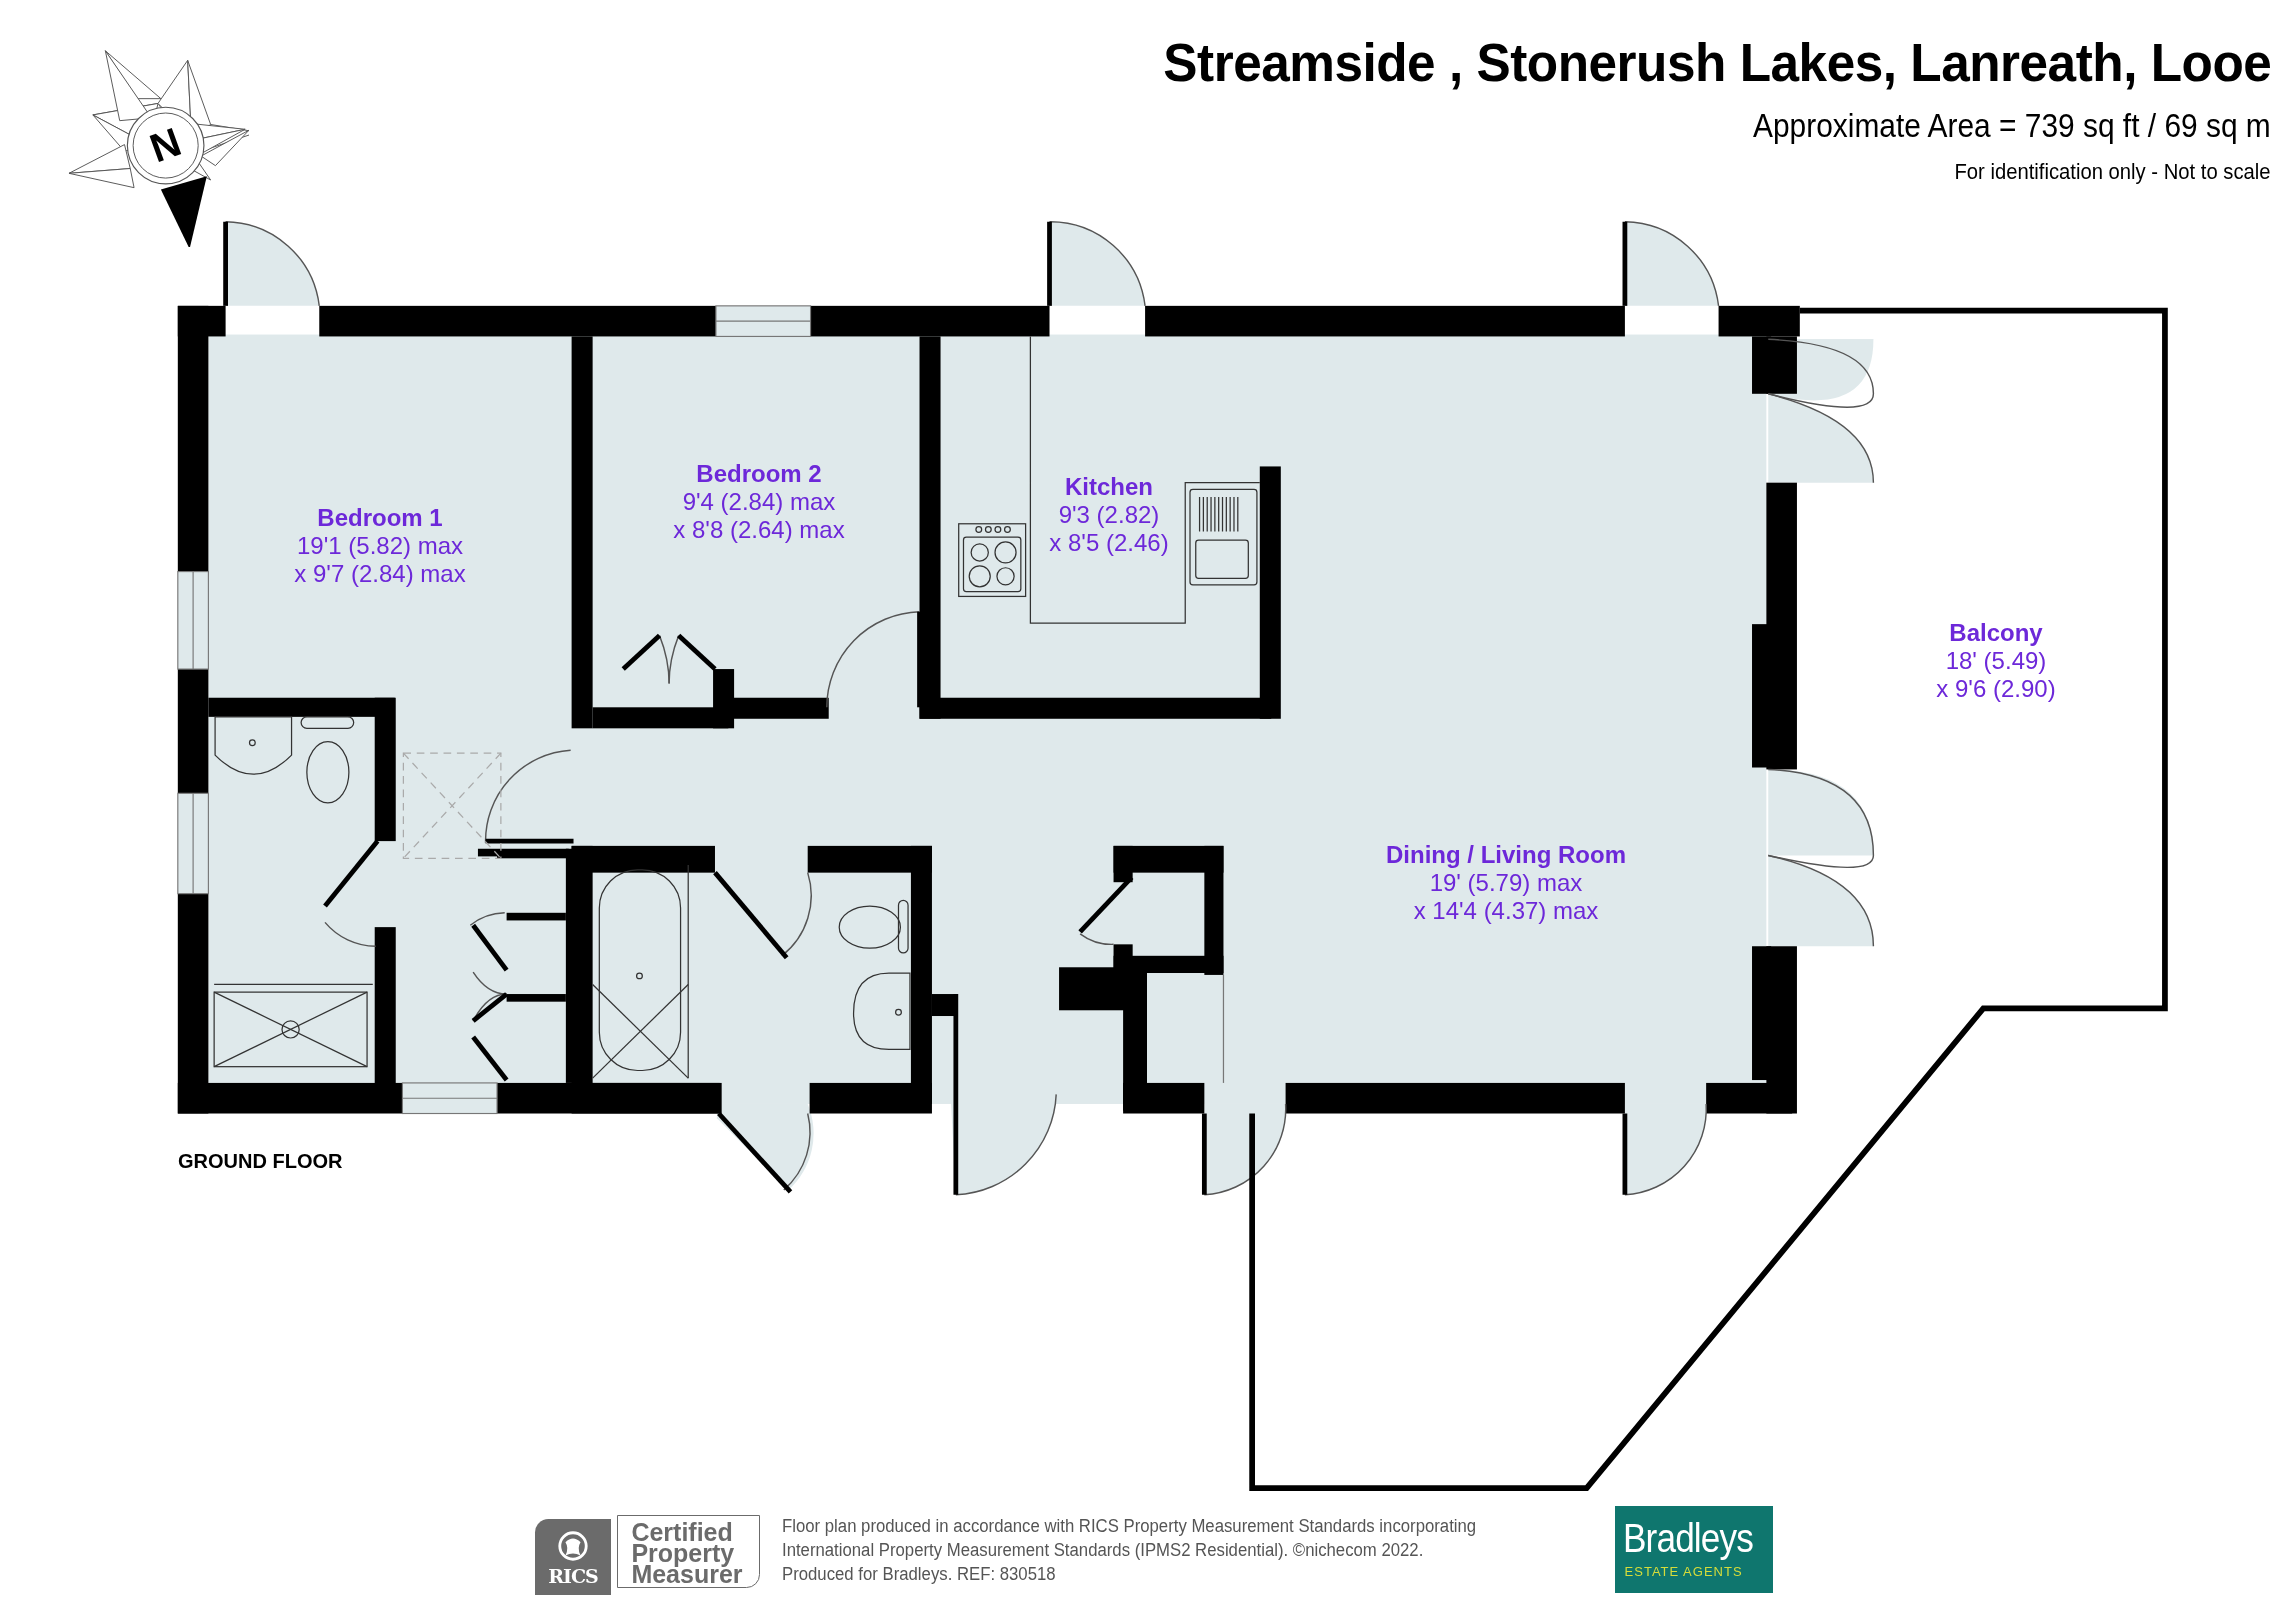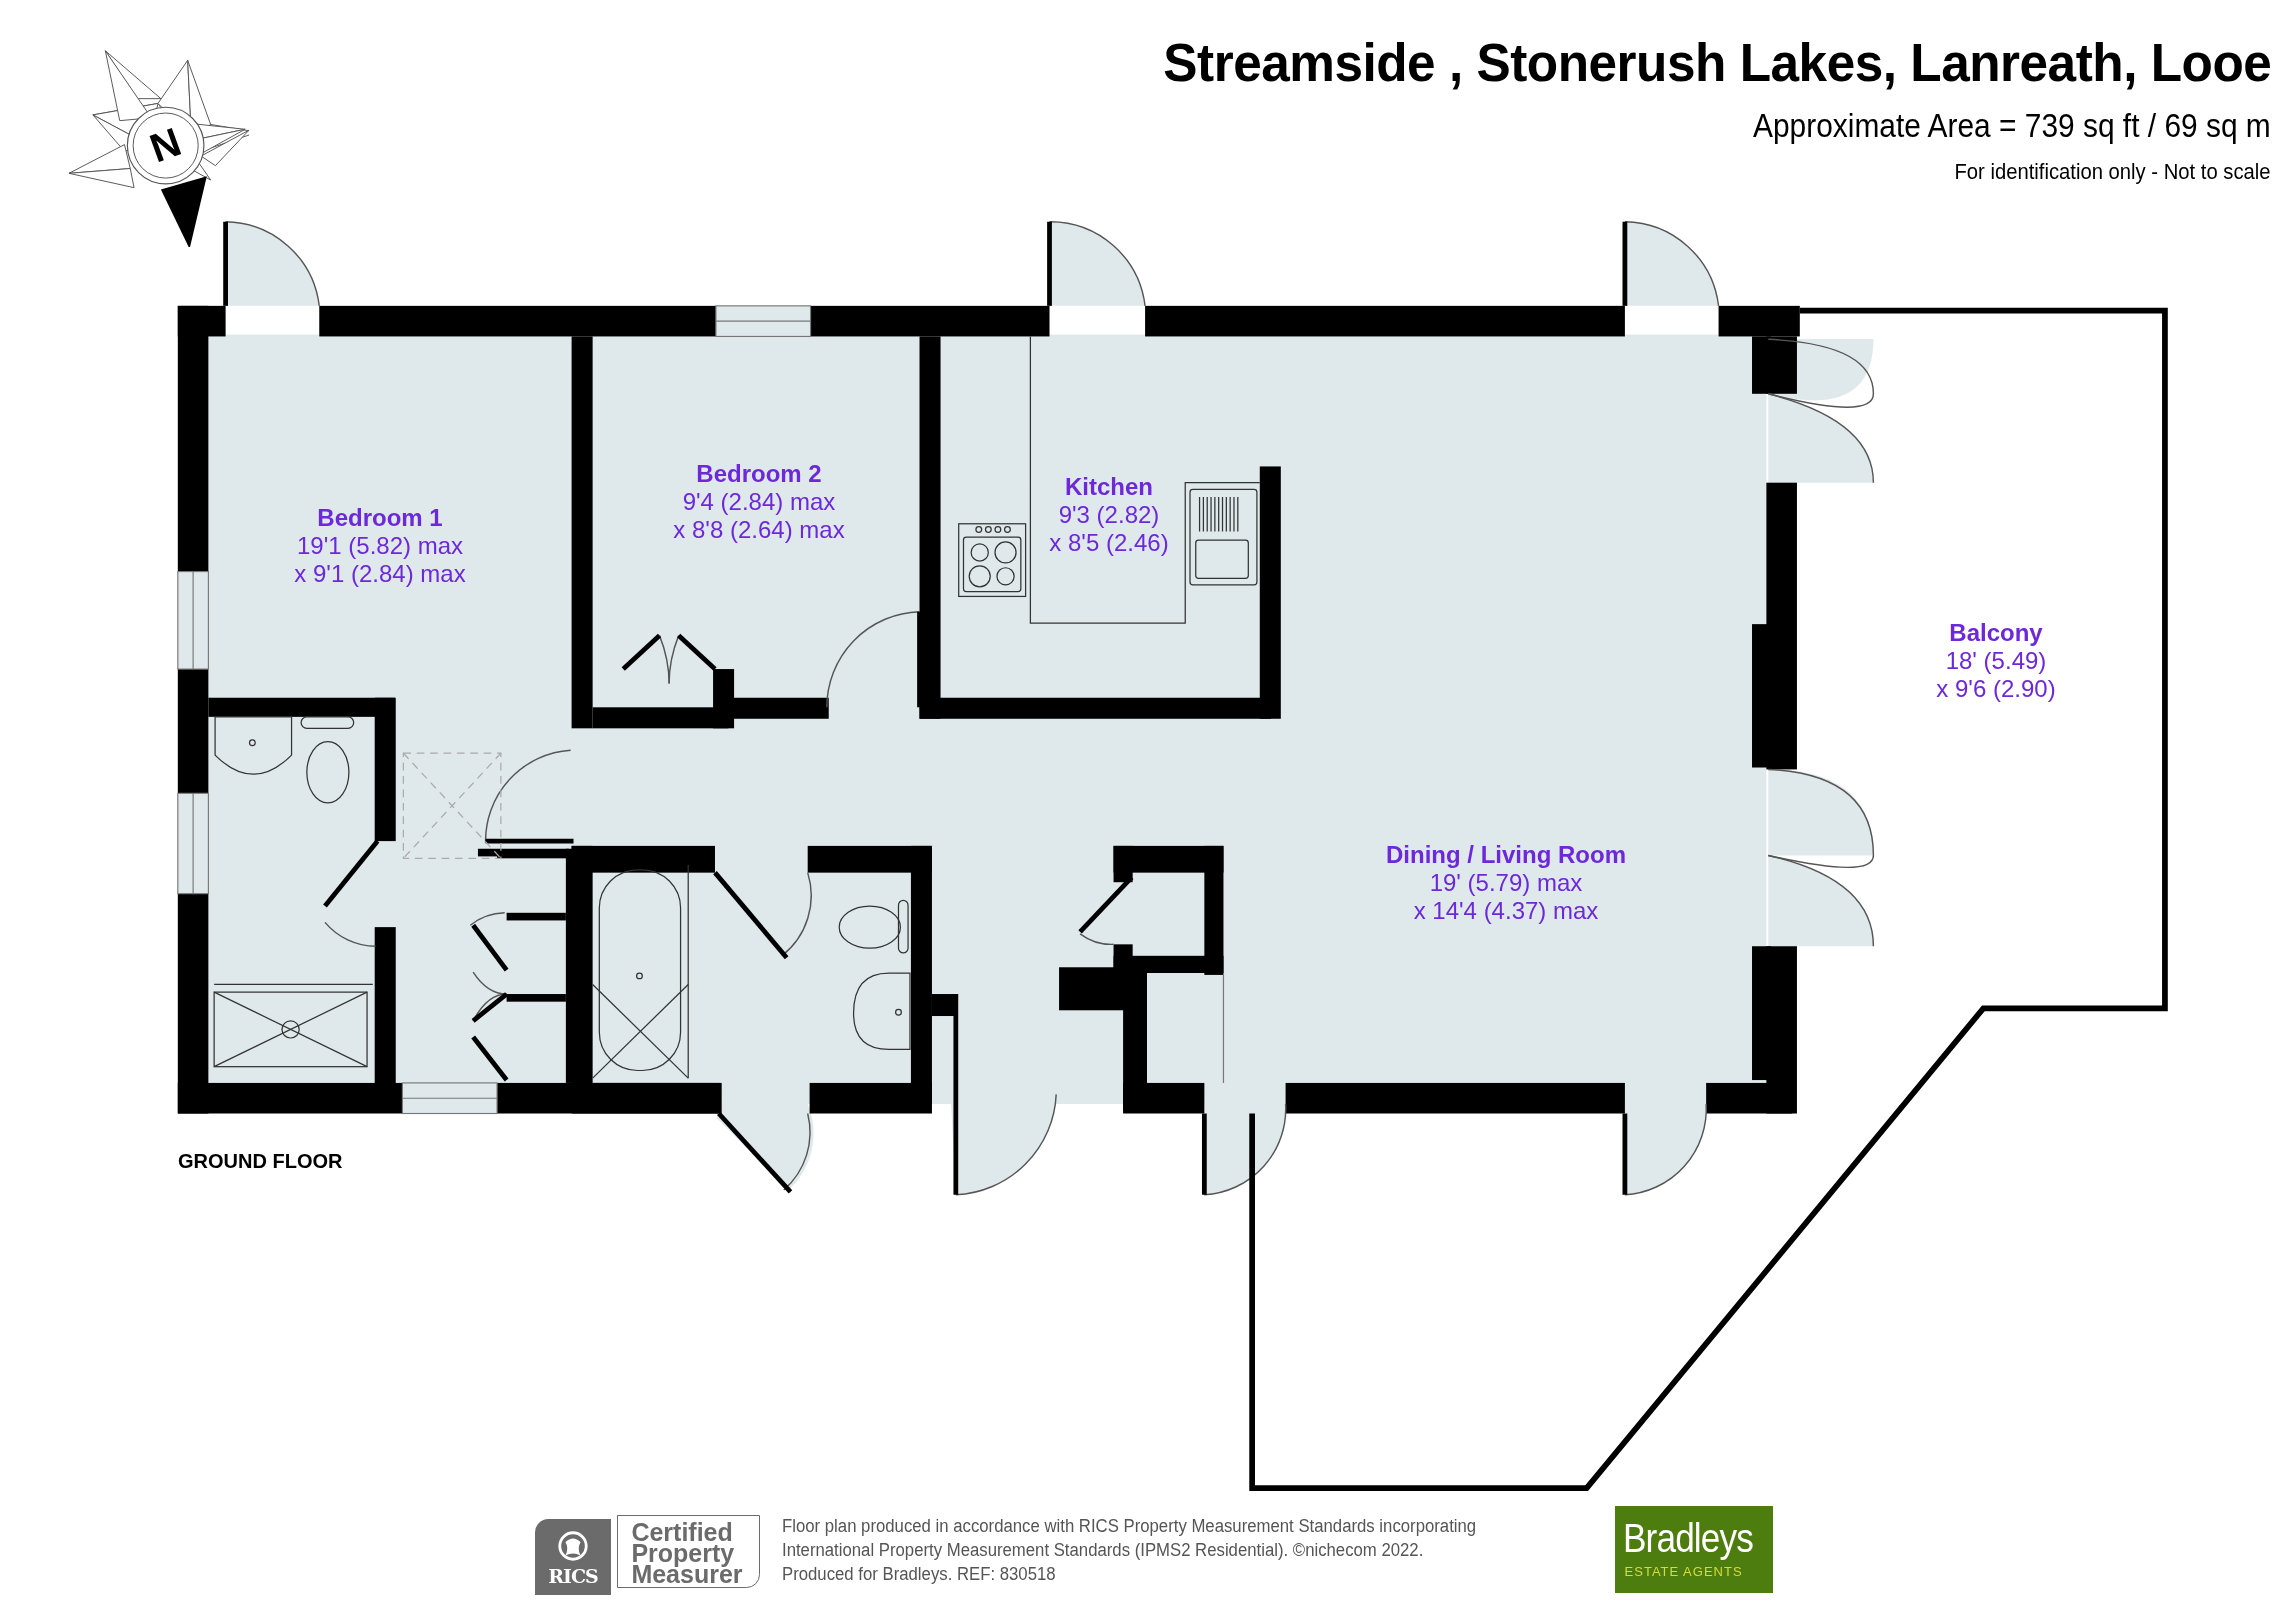--- a/index.html
+++ b/index.html
@@ -11,21 +11,21 @@
   .room-label { position: absolute; text-align: center; color: #6d28d9; font-size: 24px; line-height: 28px; transform: translateX(-50%); white-space: nowrap; }
   .room-label .name { font-weight: bold; display: block; }
   .room-label .dim { display: block; }
   .floor-label { position: absolute; left: 178px; top: 1150px; font-size: 20px; font-weight: bold; color: #000; }
   .footer-rics { position: absolute; left: 535px; top: 1515px; width: 229px; height: 76px; }
   .rics-box { position: absolute; left: 0; top: 4px; width: 76px; height: 76px; background: #6b6b6b; border-radius: 13.4px 0 0 0; color: #fff; }
   .rics-box .lion { position: absolute; left: 21px; top: 9.6px; width: 34px; height: 34px; }
   .rics-box .rics-text { position: absolute; left: 0; width: 76px; bottom: 7.6px; text-align: center; font-weight: bold; font-size: 19px; font-family: "DejaVu Serif", serif; letter-spacing: -1px; }
   .cert-box { position: absolute; left: 82px; top: 0; width: 143px; height: 73px; border: 1.9px solid #6b6b6b; border-radius: 0 0 13.4px 0; color: #6b6b6b; font-weight: bold; font-size: 25px; line-height: 21px; padding: 5.7px 0 0 13.4px; box-sizing: border-box; }
   .footer-text { position: absolute; left: 782px; top: 1514px; font-size: 18px; line-height: 24px; color: #555; transform: scaleX(0.93); transform-origin: left; white-space: nowrap; }
-  .brand { position: absolute; left: 1615px; top: 1506px; width: 158px; height: 87px; background: #4d7c0f; }
+  .brand { position: absolute; left: 1615px; top: 1506px; width: 158px; height: 87px; background: #0f766e; }
   .brand .b1 { position: absolute; left: 7.6px; top: 9.6px; font-size: 40px; color: #fff; letter-spacing: -1px; transform: scaleX(0.88); transform-origin: left; }
   .brand .b2 { position: absolute; left: 9.6px; top: 58px; font-size: 13px; color: #d6dc3a; letter-spacing: 1px; }
   .compass { position: absolute; left: 67px; top: 46px; width: 182px; height: 201px; }
 </style>
 </head>
 <body>
 
 <div class="title">Streamside , Stonerush Lakes, Lanreath, Looe</div>
 <div class="area">Approximate Area = 739 sq ft / 69 sq m</div>
 <div class="note">For identification only - Not to scale</div>
@@ -238,21 +238,21 @@
   </g>
 
   <g fill="none" stroke="#000" stroke-width="6">
     <polyline points="1883,325 2265,325 2265,1055 2075,1055 1660,1557 1310,1557 1310,1165"></polyline>
   </g>
 </svg>
 
 <div class="room-label" style="left:380px; top:504px;">
   <span class="name">Bedroom 1</span>
   <span class="dim">19'1 (5.82) max</span>
-  <span class="dim">x 9'1 (2.84) max</span>
+  <span class="dim">x 9'7 (2.84) max</span>
 </div>
 <div class="room-label" style="left:759px; top:460px;">
   <span class="name">Bedroom 2</span>
   <span class="dim">9'4 (2.84) max</span>
   <span class="dim">x 8'8 (2.64) max</span>
 </div>
 <div class="room-label" style="left:1109px; top:473px;">
   <span class="name">Kitchen</span>
   <span class="dim">9'3 (2.82)</span>
   <span class="dim">x 8'5 (2.46)</span>

